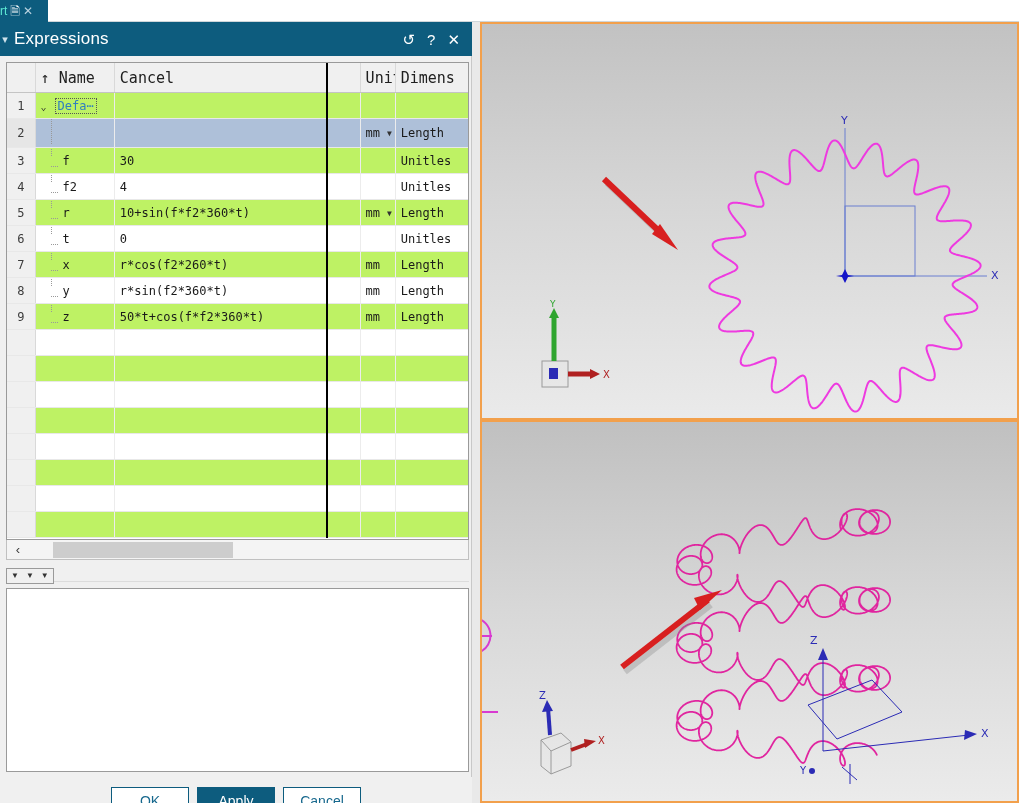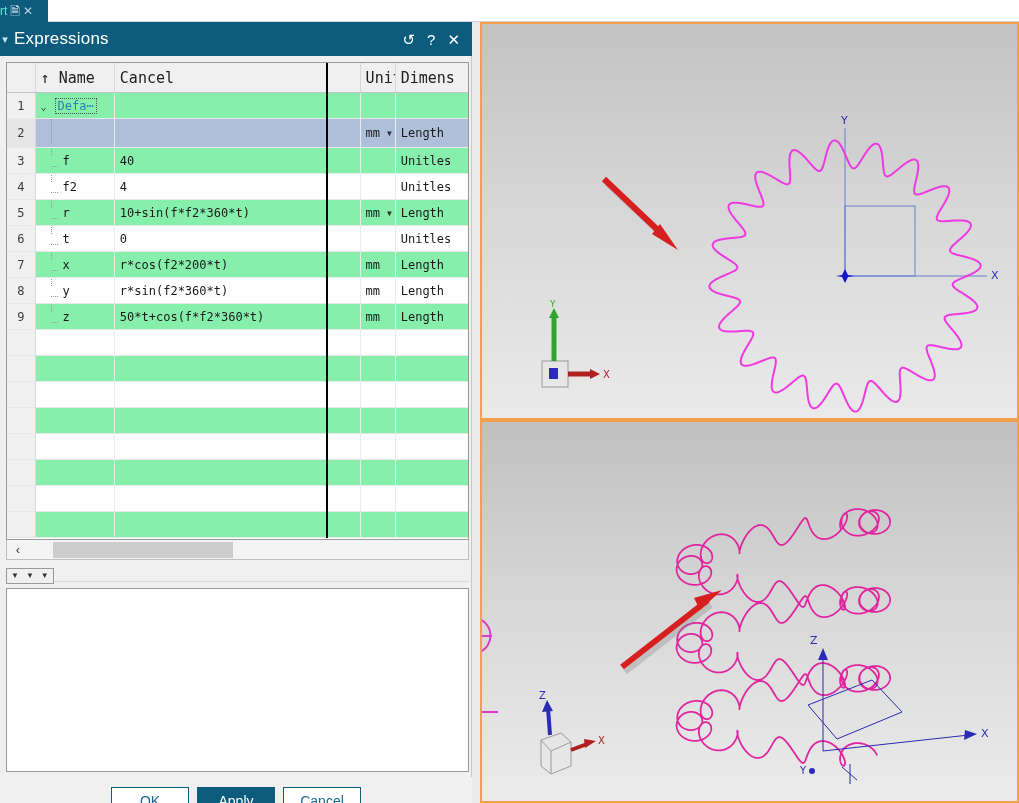--- a/index.html
+++ b/index.html
@@ -75,21 +75,21 @@
   table.extbl th.gap-h{border-left:2px solid #000000;border-right:1px solid #d9d9d9;}
   table.extbl td{
     height:25px;border-bottom:1px solid #e8e8e8;border-right:1px solid #ececec;
     padding:0 5px;white-space:nowrap;overflow:hidden;vertical-align:middle;
   }
   table.extbl td.num{
     background:#f0f0f0;text-align:center;color:#3c3c3c;font-size:12px;
     border-right:1px solid #d9d9d9;
   }
   table.extbl td.gapc{border-left:2px solid #000000;border-right:1px solid #ececec;}
-  table.extbl tr.alt td:not(.num){background:#86efac;}
+  table.extbl tr.alt td:not(.num){background:#bef264;}
   table.extbl tr.sel td:not(.num){background:#aec0d9;}
   table.extbl tr.sel td.num{background:#e6e6e6;}
   .treecell{position:relative;padding-left:0;}
   .expander{display:inline-block;width:14px;color:#2b2b2b;font-size:10px;}
   .defbox{
     display:inline-block;color:#2f7fbf;border:1px dotted #555;padding:0 2px;
     font-size:12px;font-family:"DejaVu Sans Mono", monospace;
   }
   .childname{display:inline-block;padding-left:22px;position:relative;}
   .childname:before{
@@ -224,21 +224,21 @@
             <td class="num">2</td>
             <td class="treecell"><span class="emptytree"></span></td>
             <td></td>
             <td class="gapc"></td>
             <td class="units-cell"><span>mm</span><span class="udd">▼</span></td>
             <td>Length</td>
           </tr>
           <tr class="alt">
             <td class="num">3</td>
             <td class="treecell"><span class="childname">f</span></td>
-            <td>40</td>
+            <td>30</td>
             <td class="gapc"></td>
             <td class="units-cell"><span></span></td>
             <td>Unitles</td>
           </tr>
           <tr>
             <td class="num">4</td>
             <td class="treecell"><span class="childname">f2</span></td>
             <td>4</td>
             <td class="gapc"></td>
             <td class="units-cell"><span></span></td>
@@ -256,21 +256,21 @@
             <td class="num">6</td>
             <td class="treecell"><span class="childname">t</span></td>
             <td>0</td>
             <td class="gapc"></td>
             <td class="units-cell"><span></span></td>
             <td>Unitles</td>
           </tr>
           <tr class="alt">
             <td class="num">7</td>
             <td class="treecell"><span class="childname">x</span></td>
-            <td>r*cos(f2*200*t)</td>
+            <td>r*cos(f2*260*t)</td>
             <td class="gapc"></td>
             <td class="units-cell"><span>mm</span></td>
             <td>Length</td>
           </tr>
           <tr>
             <td class="num">8</td>
             <td class="treecell"><span class="childname">y</span></td>
             <td>r*sin(f2*360*t)</td>
             <td class="gapc"></td>
             <td class="units-cell"><span>mm</span></td>

